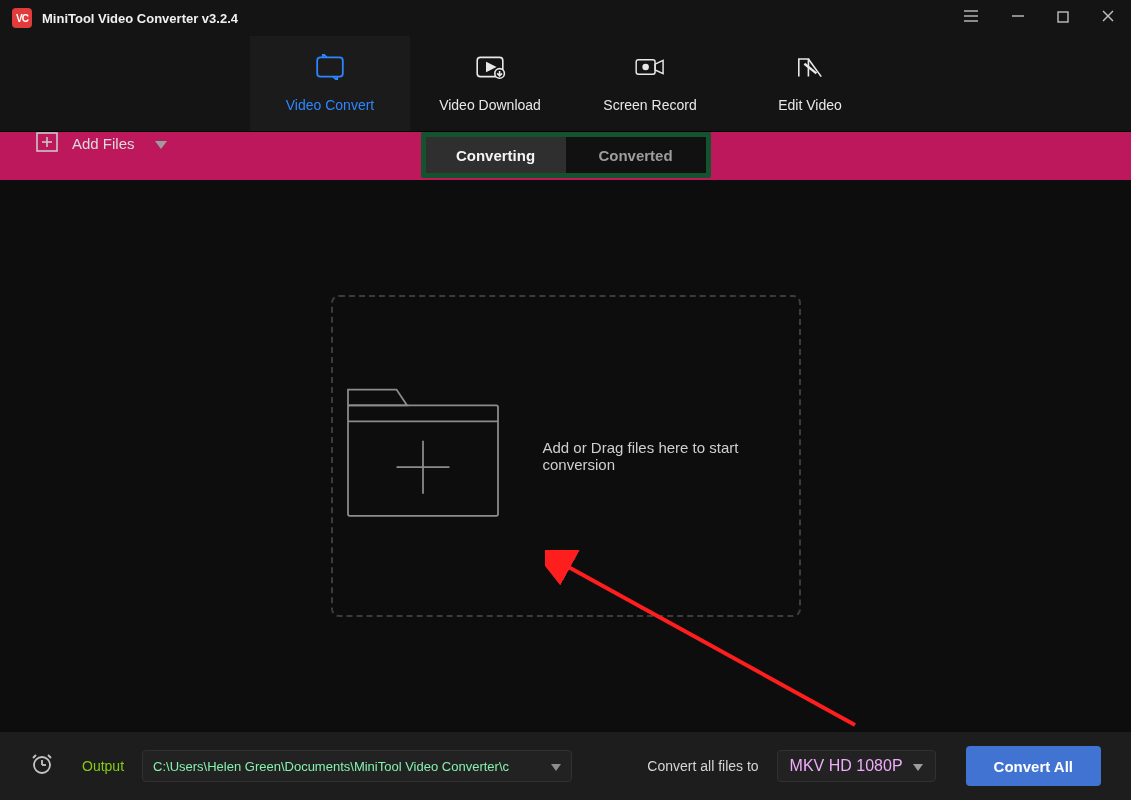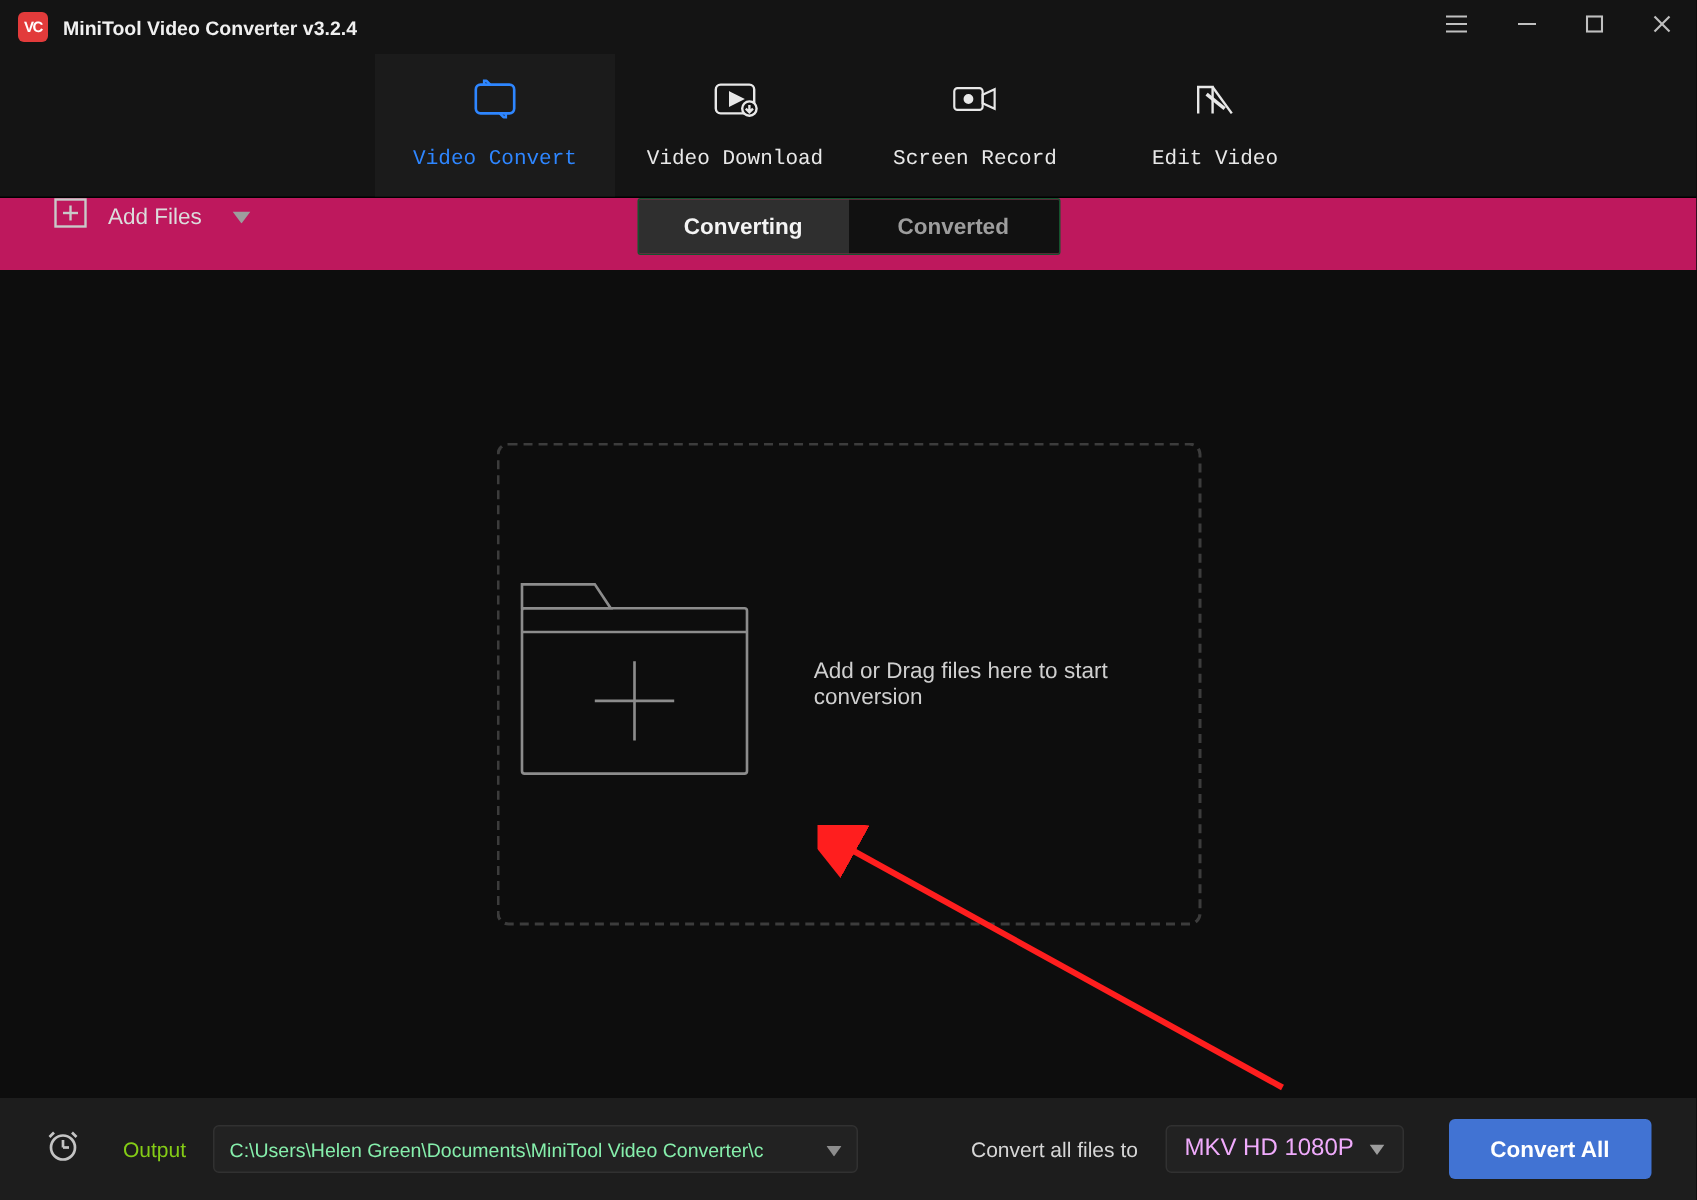--- a/index.html
+++ b/index.html
@@ -62,21 +62,20 @@
   .tab {
     width: 160px;
     display: flex;
     flex-direction: column;
     align-items: center;
     justify-content: center;
     gap: 14px;
     color: #e8e8e8;
     font-size: 14px;
     cursor: pointer;
-    font-family: Liberation Mono, monospace;
   }
   .tab.active {
     background: #1b1b1b;
     color: #2e86ff;
   }
   .tab svg { width: 32px; height: 26px; }
   
   .subbar {
     height: 48px;
     background: #be185d;
@@ -92,21 +91,21 @@
     color: #dcdcdc;
     font-size: 15px;
     cursor: pointer;
   }
   .addfiles .chev { margin-left: 6px; }
   .tab-toggle {
     position: absolute;
     left: 50%;
     transform: translateX(-50%);
     display: flex;
-    border: 1px solid #14532d;
+    border: 5px solid #14532d;
     border-radius: 2px;
     overflow: hidden;
   }
   .subtab {
     width: 140px;
     height: 36px;
     display: flex;
     align-items: center;
     justify-content: center;
     font-size: 15px;

